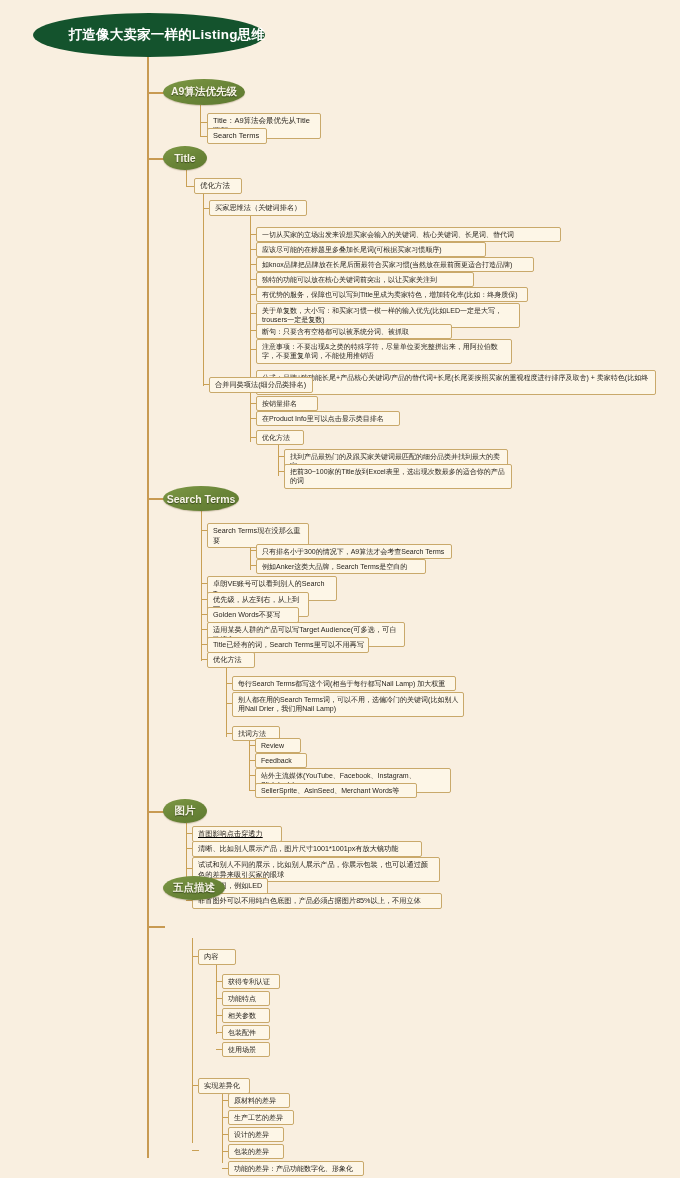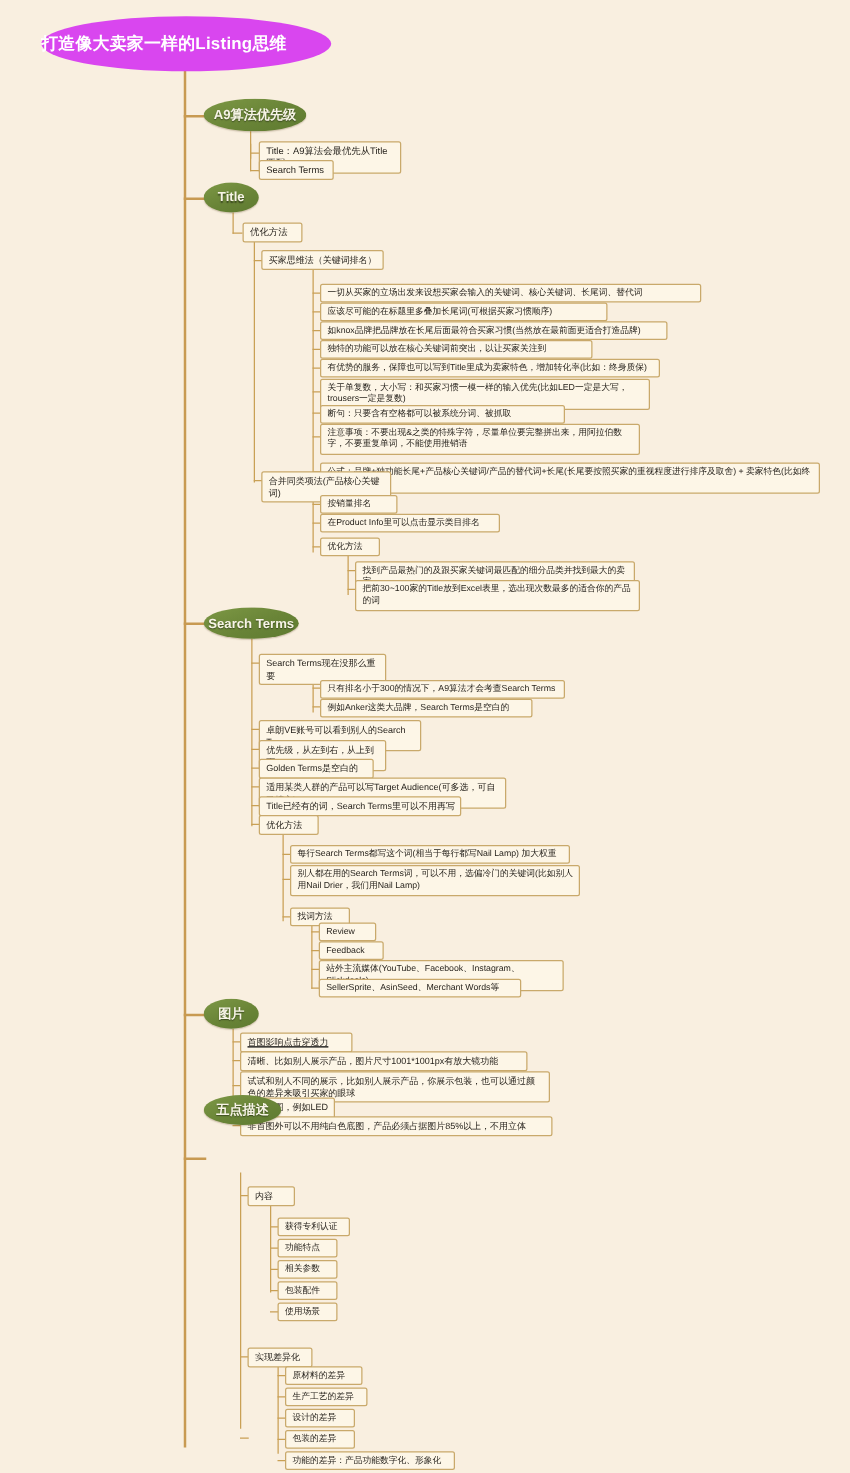--- a/index.html
+++ b/index.html
@@ -19,25 +19,25 @@
     position: absolute;
     inset: 0;
   }
   
   .root-node {
     position: absolute;
     left: 33px;
     top: 13px;
     width: 232px;
     height: 44px;
-    background: #d946ef;
+    background: #14532d;
     border-radius: 50%;
     display: flex;
     align-items: center;
-    justify-content: flex-start;
+    justify-content: flex-end;
     z-index: 5;
   }
   .root-node .label {
     color: #ffffff;
     font-size: 13.5px;
     font-weight: bold;
     letter-spacing: .2px;
     white-space: nowrap;
   }
   
@@ -190,21 +190,21 @@
     <span class="label">断句：只要含有空格都可以被系统分词、被抓取</span>
   </div>
   <div class="node l4" style="left:256px; top:339px; width:256px;">
     <span class="label">注意事项：不要出现&amp;之类的特殊字符，尽量单位要完整拼出来，用阿拉伯数字，不要重复单词，不能使用推销语</span>
   </div>
   <div class="node l4" style="left:256px; top:370px; width:400px;">
     <span class="label">公式：品牌+独功能长尾+产品核心关键词/产品的替代词+长尾(长尾要按照买家的重视程度进行排序及取舍) + 卖家特色(比如终生质保)</span>
   </div>
 
   <div class="node l3" style="left:209px; top:377px; width:104px;">
-    <span class="label">合并同类项法(产品核心关键词)</span>
+    <span class="label">合并同类项法(细分品类排名)</span>
   </div>
   <div class="vline" style="left:250px; top:390px; height:52px;"></div>
   <div class="hline" style="left:250px; top:403px; width:7px;"></div>
   <div class="hline" style="left:250px; top:418px; width:7px;"></div>
   <div class="hline" style="left:250px; top:437px; width:7px;"></div>
   <div class="node l4" style="left:256px; top:396px; width:62px;">
     <span class="label">按销量排名</span>
   </div>
   <div class="node l4" style="left:256px; top:411px; width:144px;">
     <span class="label">在Product Info里可以点击显示类目排名</span>
@@ -248,21 +248,21 @@
     <span class="label">例如Anker这类大品牌，Search Terms是空白的</span>
   </div>
 
   <div class="node l3" style="left:207px; top:576px; width:130px;">
     <span class="label">卓朗VE账号可以看到别人的Search Terms</span>
   </div>
   <div class="node l3" style="left:207px; top:592px; width:102px;">
     <span class="label">优先级，从左到右，从上到下</span>
   </div>
   <div class="node l3" style="left:207px; top:607px; width:92px;">
-    <span class="label">Golden Terms是空白的</span>
+    <span class="label">Golden Words不要写</span>
   </div>
   <div class="node l3" style="left:207px; top:622px; width:198px;">
     <span class="label">适用某类人群的产品可以写Target Audience(可多选，可自己填入)</span>
   </div>
   <div class="node l3" style="left:207px; top:637px; width:162px;">
     <span class="label">Title已经有的词，Search Terms里可以不用再写</span>
   </div>
   <div class="node l3" style="left:207px; top:652px; width:48px;">
     <span class="label">优化方法</span>
   </div>

